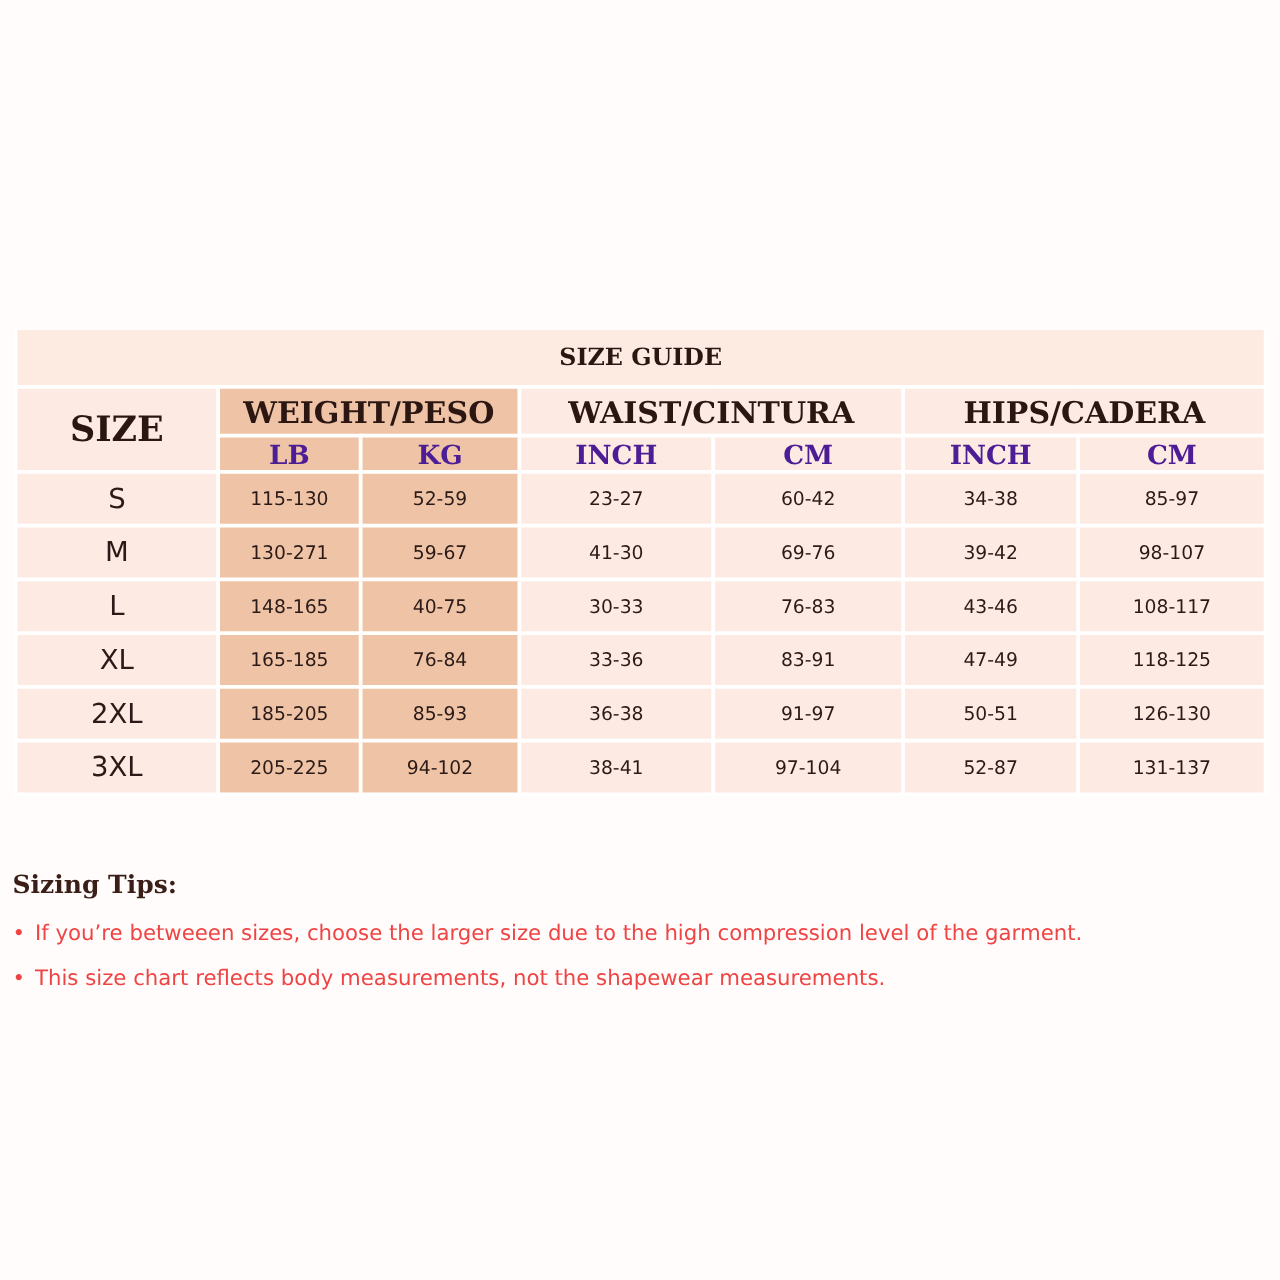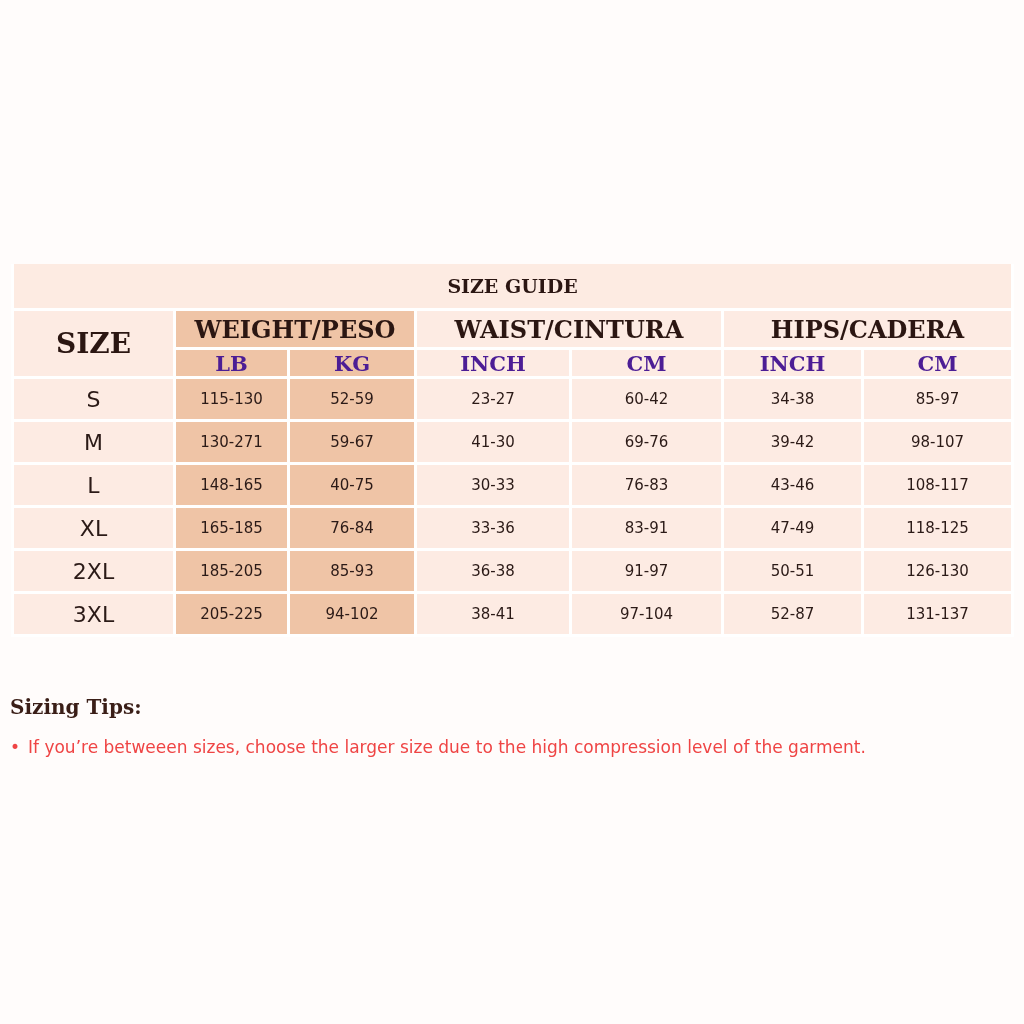--- a/index.html
+++ b/index.html
@@ -111,14 +111,17 @@
     </tbody>
   </table>
 </div>
 
 <div class="tips">
   <h3>Sizing Tips:</h3>
   <ul>
     <li>
       <span class="bullet">•</span><span>If you’re betweeen sizes, choose the larger size due to the high compression level of the garment.</span>
     </li>
+    <li>
+      <span class="bullet">•</span><span>This size chart reflects body measurements, not the shapewear measurements.</span>
+    </li>
   </ul>
 </div>
 
 </body></html>

